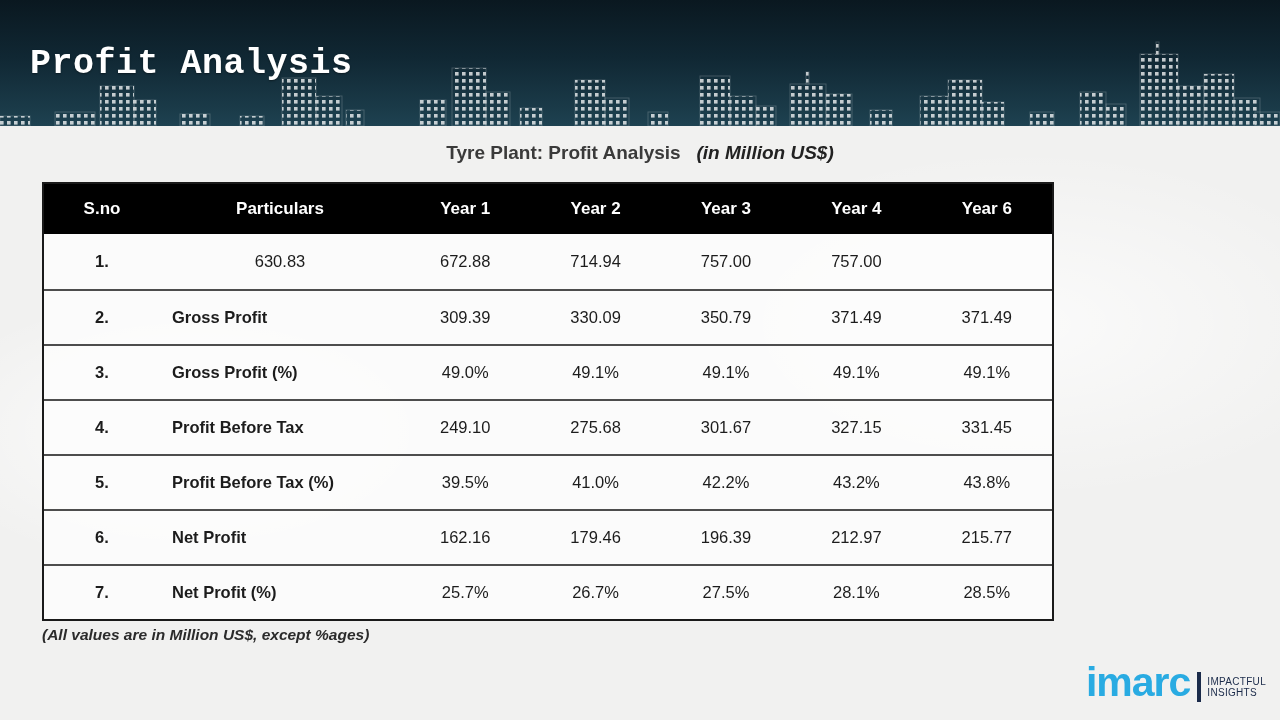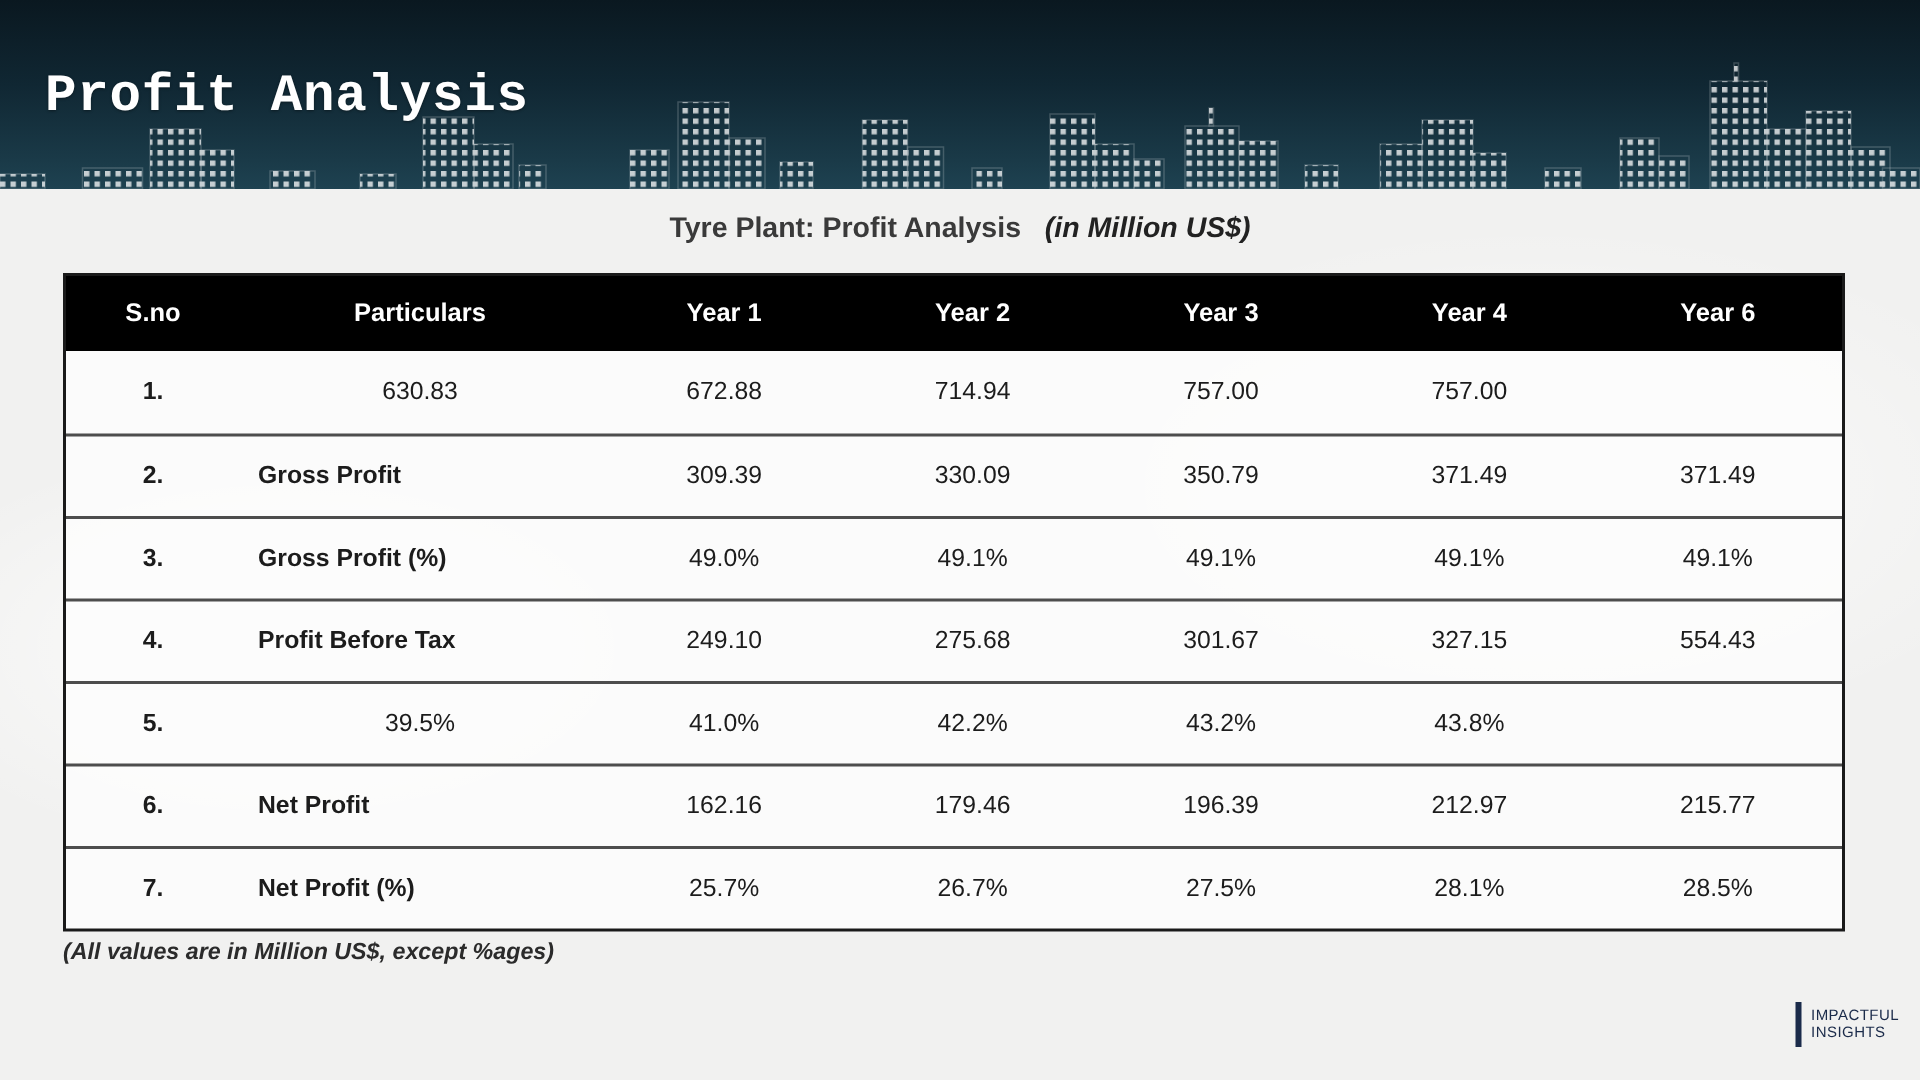--- a/index.html
+++ b/index.html
@@ -30,21 +30,21 @@
   .skyline { position: absolute; left: 0; bottom: 0; width: 1280px; height: 110px; }
 
   
   .table-title {
     position: absolute; top: 142px; left: 0; width: 1280px;
     text-align: center; color: #3a3a3a; font-size: 19px; font-weight: bold;
   }
   .table-title .unit { font-style: italic; color: #222; }
 
   .ptable {
-    position: absolute; top: 182px; left: 42px; width: 1188px;
+    position: absolute; top: 182px; left: 42px; width: 1012px;
     border: 2px solid #1a1a1a;
     background: rgba(252,252,252,0.92);
   }
   .thead, .trow {
     display: grid;
     grid-template-columns: 116px 240px repeat(5, 1fr);
     align-items: center;
   }
   .thead {
     background: #000000; color: #ffffff;
@@ -176,24 +176,25 @@
         <div class="td val">49.1%</div>
         <div class="td val">49.1%</div>
       </div>
       <div class="trow">
         <div class="td sno">4.</div>
         <div class="td particular">Profit Before Tax</div>
         <div class="td val">249.10</div>
         <div class="td val">275.68</div>
         <div class="td val">301.67</div>
         <div class="td val">327.15</div>
-        <div class="td val">554.43</div>
+        <div class="td val">331.45</div>
       </div>
       <div class="trow">
         <div class="td sno">5.</div>
+        <div class="td particular">Profit Before Tax (%)</div>
         <div class="td val">39.5%</div>
         <div class="td val">41.0%</div>
         <div class="td val">42.2%</div>
         <div class="td val">43.2%</div>
         <div class="td val">43.8%</div>
       </div>
       <div class="trow">
         <div class="td sno">6.</div>
         <div class="td particular">Net Profit</div>
         <div class="td val">162.16</div>
@@ -210,18 +211,19 @@
         <div class="td val">27.5%</div>
         <div class="td val">28.1%</div>
         <div class="td val">28.5%</div>
       </div>
     </div>
 </div>
 
 <div class="footnote">(All values are in Million US$, except %ages)</div>
 
 <div class="logo">
+  <div class="logo-word">imarc</div>
   <div class="logo-bar"></div>
   <div class="logo-tag">
     <div>IMPACTFUL</div>
     <div>INSIGHTS</div>
   </div>
 </div>
 
 </body></html>

